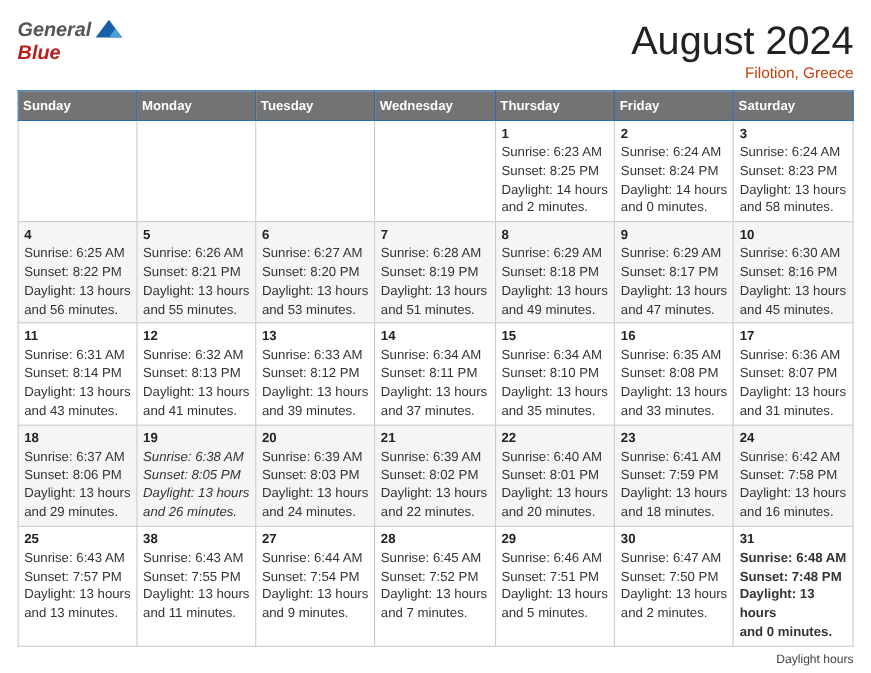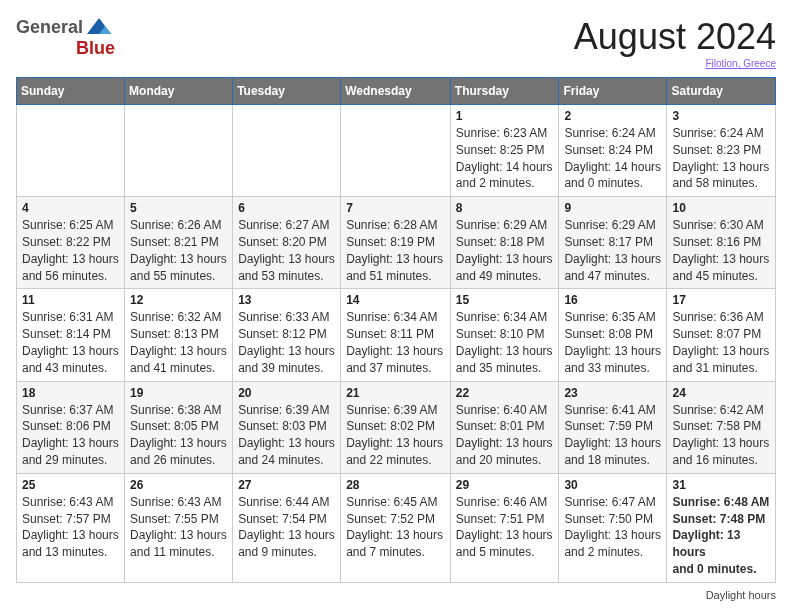--- a/index.html
+++ b/index.html
@@ -12,21 +12,22 @@
     }
     .header {
       display: flex;
       justify-content: space-between;
       align-items: flex-start;
       margin-bottom: 8px;
     }
     .logo {
       display: flex;
       flex-direction: column;
-      align-items: flex-end;
+      align-items: flex-start;
+      font-style: italic;
     }
     .logo-container {
       display: flex;
       align-items: center;
     }
     .logo-general {
       font-size: 18px;
       font-weight: bold;
       color: #555;
     }
@@ -38,23 +39,22 @@
     .title-area {
       text-align: right;
     }
     .month-title {
       font-size: 36px;
       font-weight: normal;
       color: #222;
       text-align: center;
     }
     .location {
-      font-size: 10px;
-      color: #8b5cf6;
-      text-decoration: underline;
+      font-size: 14px;
+      color: #c2410c;
     }
     table {
       width: 100%;
       border-collapse: collapse;
       font-size: 11px;
     }
     th {
       background: #737373;
       color: #fff;
       padding: 6px 4px;
@@ -263,21 +263,21 @@
       <tr>
         <td>
           <div class="day-num">18</div>
           <div class="day-info" style="white-space: pre-line;">Sunrise: 6:37 AM
 Sunset: 8:06 PM
 Daylight: 13 hours
 and 29 minutes.</div>
         </td>
         <td>
           <div class="day-num">19</div>
-          <div class="day-info" style="white-space: pre-line;">Sunrise: 6:38 AM
+          <div class="day-info" style="white-space: pre-line; font-style: italic;">Sunrise: 6:38 AM
 Sunset: 8:05 PM
 Daylight: 13 hours
 and 26 minutes.</div>
         </td>
         <td>
           <div class="day-num">20</div>
           <div class="day-info" style="white-space: pre-line;">Sunrise: 6:39 AM
 Sunset: 8:03 PM
 Daylight: 13 hours
 and 24 minutes.</div>
@@ -313,21 +313,21 @@
       </tr>
       <tr>
         <td>
           <div class="day-num">25</div>
           <div class="day-info" style="white-space: pre-line;">Sunrise: 6:43 AM
 Sunset: 7:57 PM
 Daylight: 13 hours
 and 13 minutes.</div>
         </td>
         <td>
-          <div class="day-num">26</div>
+          <div class="day-num">38</div>
           <div class="day-info" style="white-space: pre-line;">Sunrise: 6:43 AM
 Sunset: 7:55 PM
 Daylight: 13 hours
 and 11 minutes.</div>
         </td>
         <td>
           <div class="day-num">27</div>
           <div class="day-info" style="white-space: pre-line;">Sunrise: 6:44 AM
 Sunset: 7:54 PM
 Daylight: 13 hours

